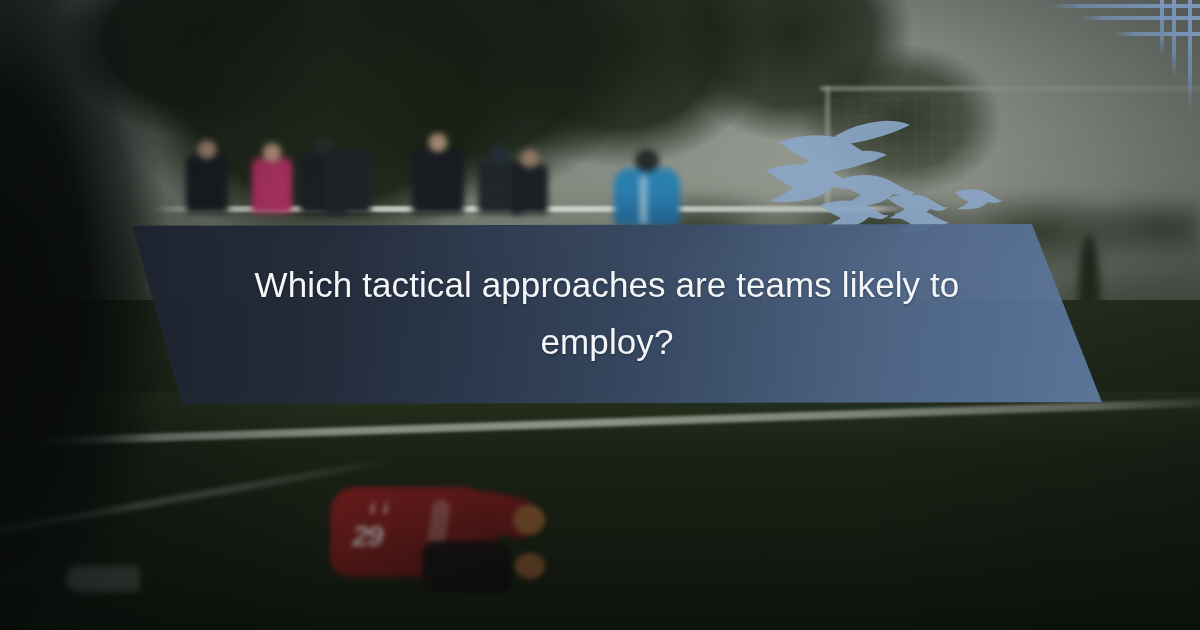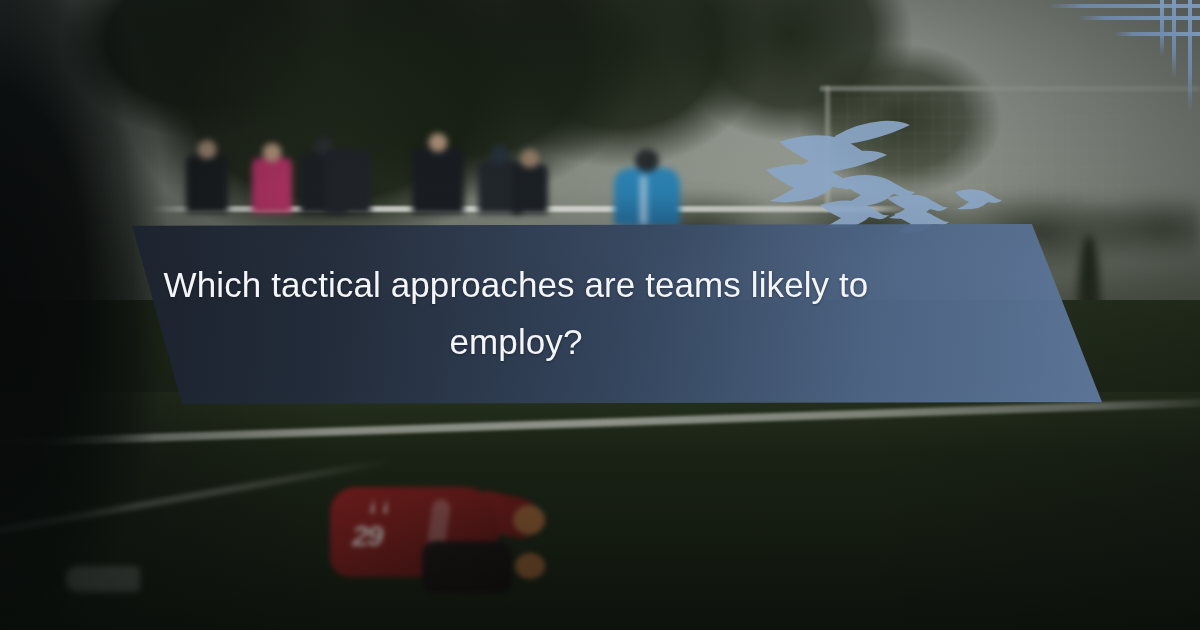--- a/index.html
+++ b/index.html
@@ -223,21 +223,21 @@
   .banner {
     position:absolute; left:100px; top:224px;
     width:1002px; height:180px;
     background:linear-gradient(98deg,
         rgba(27,33,44,0.97)  0%,
         rgba(35,44,60,0.96) 24%,
         rgba(53,70,96,0.95) 52%,
         rgba(79,103,137,0.95) 78%,
         rgba(95,120,156,0.95) 100%);
     clip-path:polygon(3.2% 1%, 93.0% 0%, 100% 99%, 8.2% 100%);
-    display:flex; align-items:center; justify-content:flex-start;
+    display:flex; align-items:center; justify-content:center;
   }
   .banner-inner {
     width:820px;
     text-align:center;
     padding-left:12px;
   }
   .quote-text {
     font-family:"Liberation Sans", sans-serif;
     font-size:35px;
     font-weight:400;

